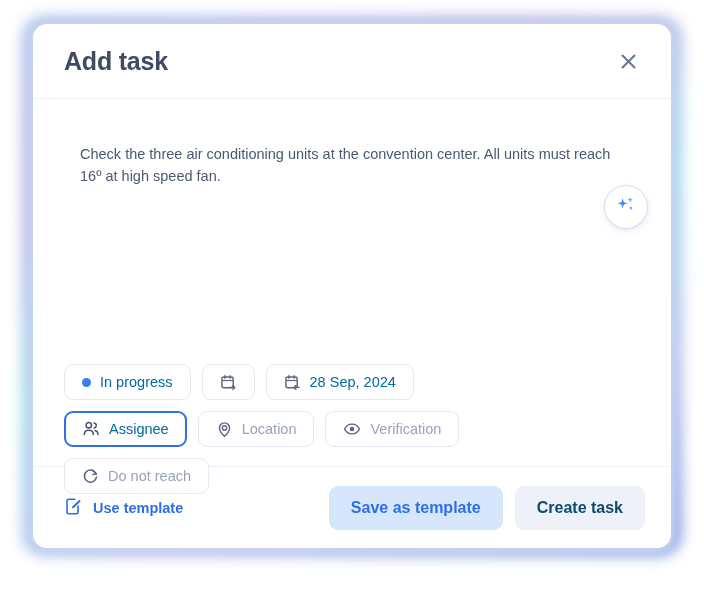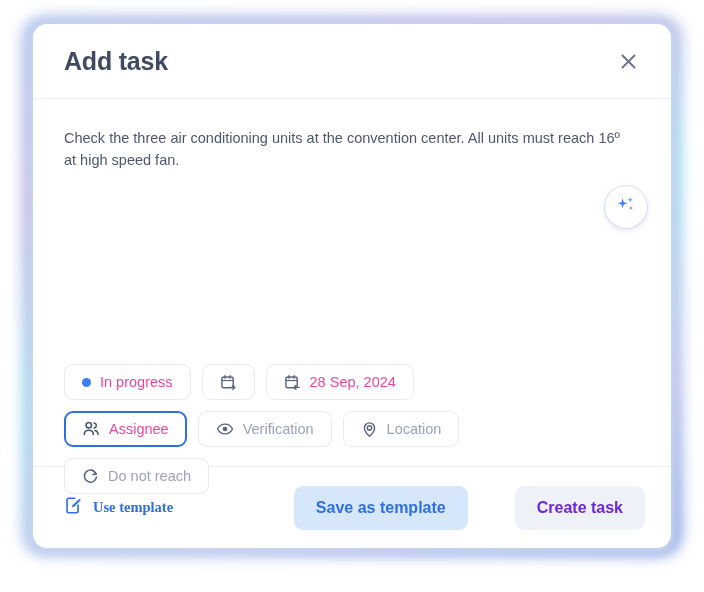--- a/index.html
+++ b/index.html
@@ -99,21 +99,21 @@
     font-size: 20px;
     font-weight: bold;
     color: #454f69;
     margin: 0 0 22px 0;
     letter-spacing: -0.1px;
   }
   .task-desc {
     font-size: 14.5px;
     line-height: 22px;
     color: #4d5770;
-    margin: 0;
+    margin: 16px;
     max-width: 565px;
   }
 
   
   .ai-btn {
     position: absolute;
     right: 24px;
     top: 87px;
     width: 42px;
     height: 42px;
@@ -143,21 +143,21 @@
     display: inline-flex;
     align-items: center;
     gap: 9px;
     height: 36px;
     padding: 0 17px;
     box-sizing: border-box;
     border: 1px solid #e5e9f2;
     border-radius: 9px;
     background: #ffffff;
     font-size: 14.5px;
-    color: #ec4899;
+    color: #0369a1;
     cursor: pointer;
     white-space: nowrap;
   }
   .chip.placeholder {
     color: #9aa2bb;
   }
   .chip.focused {
     border: 2px solid #2f6fe4;
     padding: 4px 16px;
   }
@@ -181,43 +181,41 @@
     box-sizing: border-box;
   }
   .use-template {
     display: inline-flex;
     align-items: center;
     gap: 10px;
     color: #2f6fe4;
     font-size: 14.5px;
     font-weight: bold;
     cursor: pointer;
-    font-family: Liberation Serif, serif;
   }
   .footer-spacer { flex: 1 1 auto; }
   .btn {
     height: 44px;
     border: none;
     border-radius: 9px;
     font-family: "Liberation Sans", sans-serif;
     font-size: 16px;
     font-weight: bold;
     cursor: pointer;
     padding: 0 22px;
   }
   .btn-secondary {
     background: #d7e7fb;
     color: #2f6fe4;
     margin-right: 12px;
   }
   .btn-disabled {
     background: #eef1f7;
-    color: #6d28d9;
+    color: #0c4a6e;
     cursor: default;
-    margin-left: 35px;
   }
 </style>
 </head>
 <body>
 
 <div class="stage">
 
   <div class="glow"></div>
   <div class="glow2"></div>
 
@@ -291,36 +289,36 @@
                 <path d="M2.3 14.4 C2.3 11.7 4.3 10.2 6.8 10.2 C9.3 10.2 11.3 11.7 11.3 14.4" stroke="#4d5770" stroke-width="1.6" stroke-linecap="round"></path>
                 <path d="M12.0 3.1 C13.4 3.4 14.3 4.4 14.3 5.6 C14.3 6.8 13.5 7.8 12.2 8.1" stroke="#4d5770" stroke-width="1.5" stroke-linecap="round"></path>
                 <path d="M13.0 10.6 C15.0 11.1 16.0 12.4 16.0 14.4" stroke="#4d5770" stroke-width="1.5" stroke-linecap="round"></path>
               </svg>
             </span>
             <span>Assignee</span>
           </div>
 
           <div class="chip placeholder">
             <span>
+              <svg width="17" height="17" viewBox="0 0 18 18" fill="none">
+                <path d="M9 16.2 C9 16.2 14.4 11.4 14.4 7.4 C14.4 4.4 11.9 2.0 9 2.0 C6.1 2.0 3.6 4.4 3.6 7.4 C3.6 11.4 9 16.2 9 16.2 Z" stroke="#5b6480" stroke-width="1.5" stroke-linejoin="round"></path>
+                <circle cx="9" cy="7.3" r="2.3" stroke="#5b6480" stroke-width="1.5"></circle>
+              </svg>
+            </span>
+            <span>Location</span>
+          </div>
+
+          <div class="chip placeholder">
+            <span>
               <svg width="18" height="18" viewBox="0 0 20 18" fill="none">
                 <path d="M1.6 9 C3.6 5.4 6.6 3.6 10 3.6 C13.4 3.6 16.4 5.4 18.4 9 C16.4 12.6 13.4 14.4 10 14.4 C6.6 14.4 3.6 12.6 1.6 9 Z" stroke="#5b6480" stroke-width="1.6" stroke-linejoin="round"></path>
                 <circle cx="10" cy="9" r="2.6" fill="#5b6480"></circle>
               </svg>
             </span>
             <span>Verification</span>
-          </div>
-
-          <div class="chip placeholder">
-            <span>
-              <svg width="17" height="17" viewBox="0 0 18 18" fill="none">
-                <path d="M9 16.2 C9 16.2 14.4 11.4 14.4 7.4 C14.4 4.4 11.9 2.0 9 2.0 C6.1 2.0 3.6 4.4 3.6 7.4 C3.6 11.4 9 16.2 9 16.2 Z" stroke="#5b6480" stroke-width="1.5" stroke-linejoin="round"></path>
-                <circle cx="9" cy="7.3" r="2.3" stroke="#5b6480" stroke-width="1.5"></circle>
-              </svg>
-            </span>
-            <span>Location</span>
           </div>
 
         </div>
 
         <div class="chip-row">
           <div class="chip placeholder">
             <span>
               <svg width="17" height="17" viewBox="0 0 18 18" fill="none">
                 <path d="M14.9 6.2 A6.4 6.4 0 1 0 15.3 9.6" stroke="#5b6480" stroke-width="1.6" stroke-linecap="round" fill="none"></path>
                 <path d="M11.2 2.3 L15.2 6.4 L11.6 7.0" stroke="#5b6480" stroke-width="1.6" stroke-linecap="round" stroke-linejoin="round" fill="none"></path>

